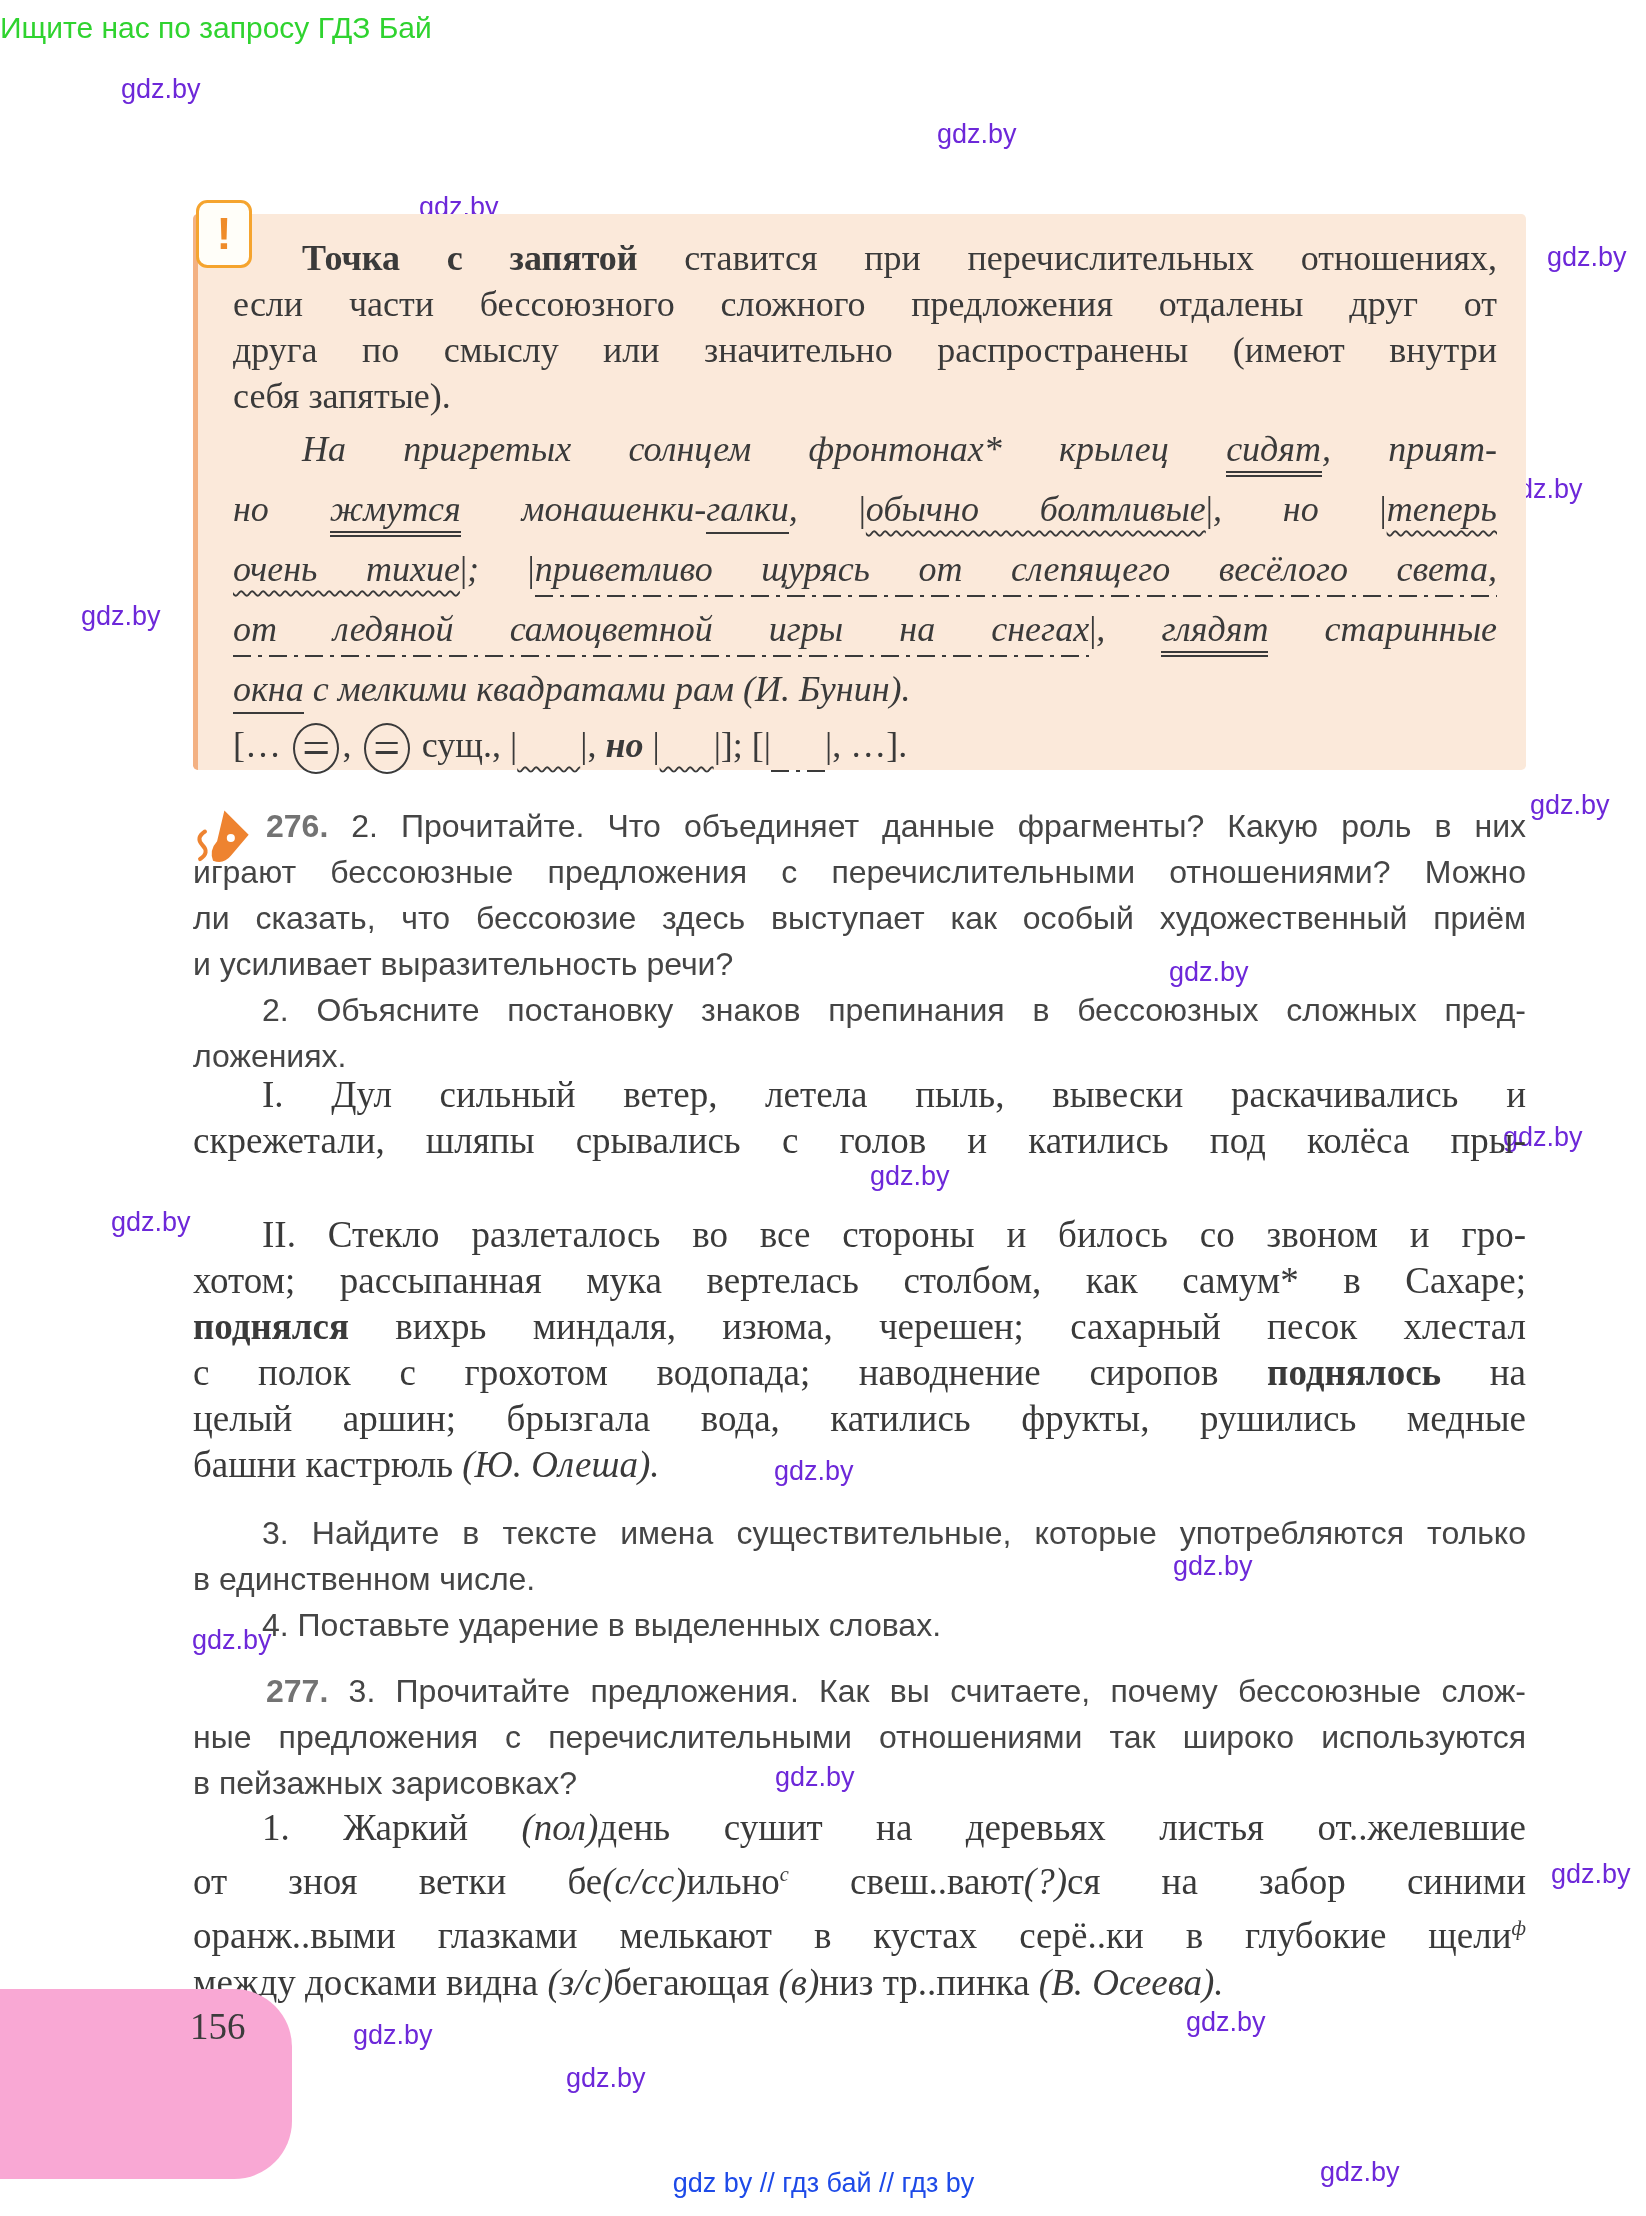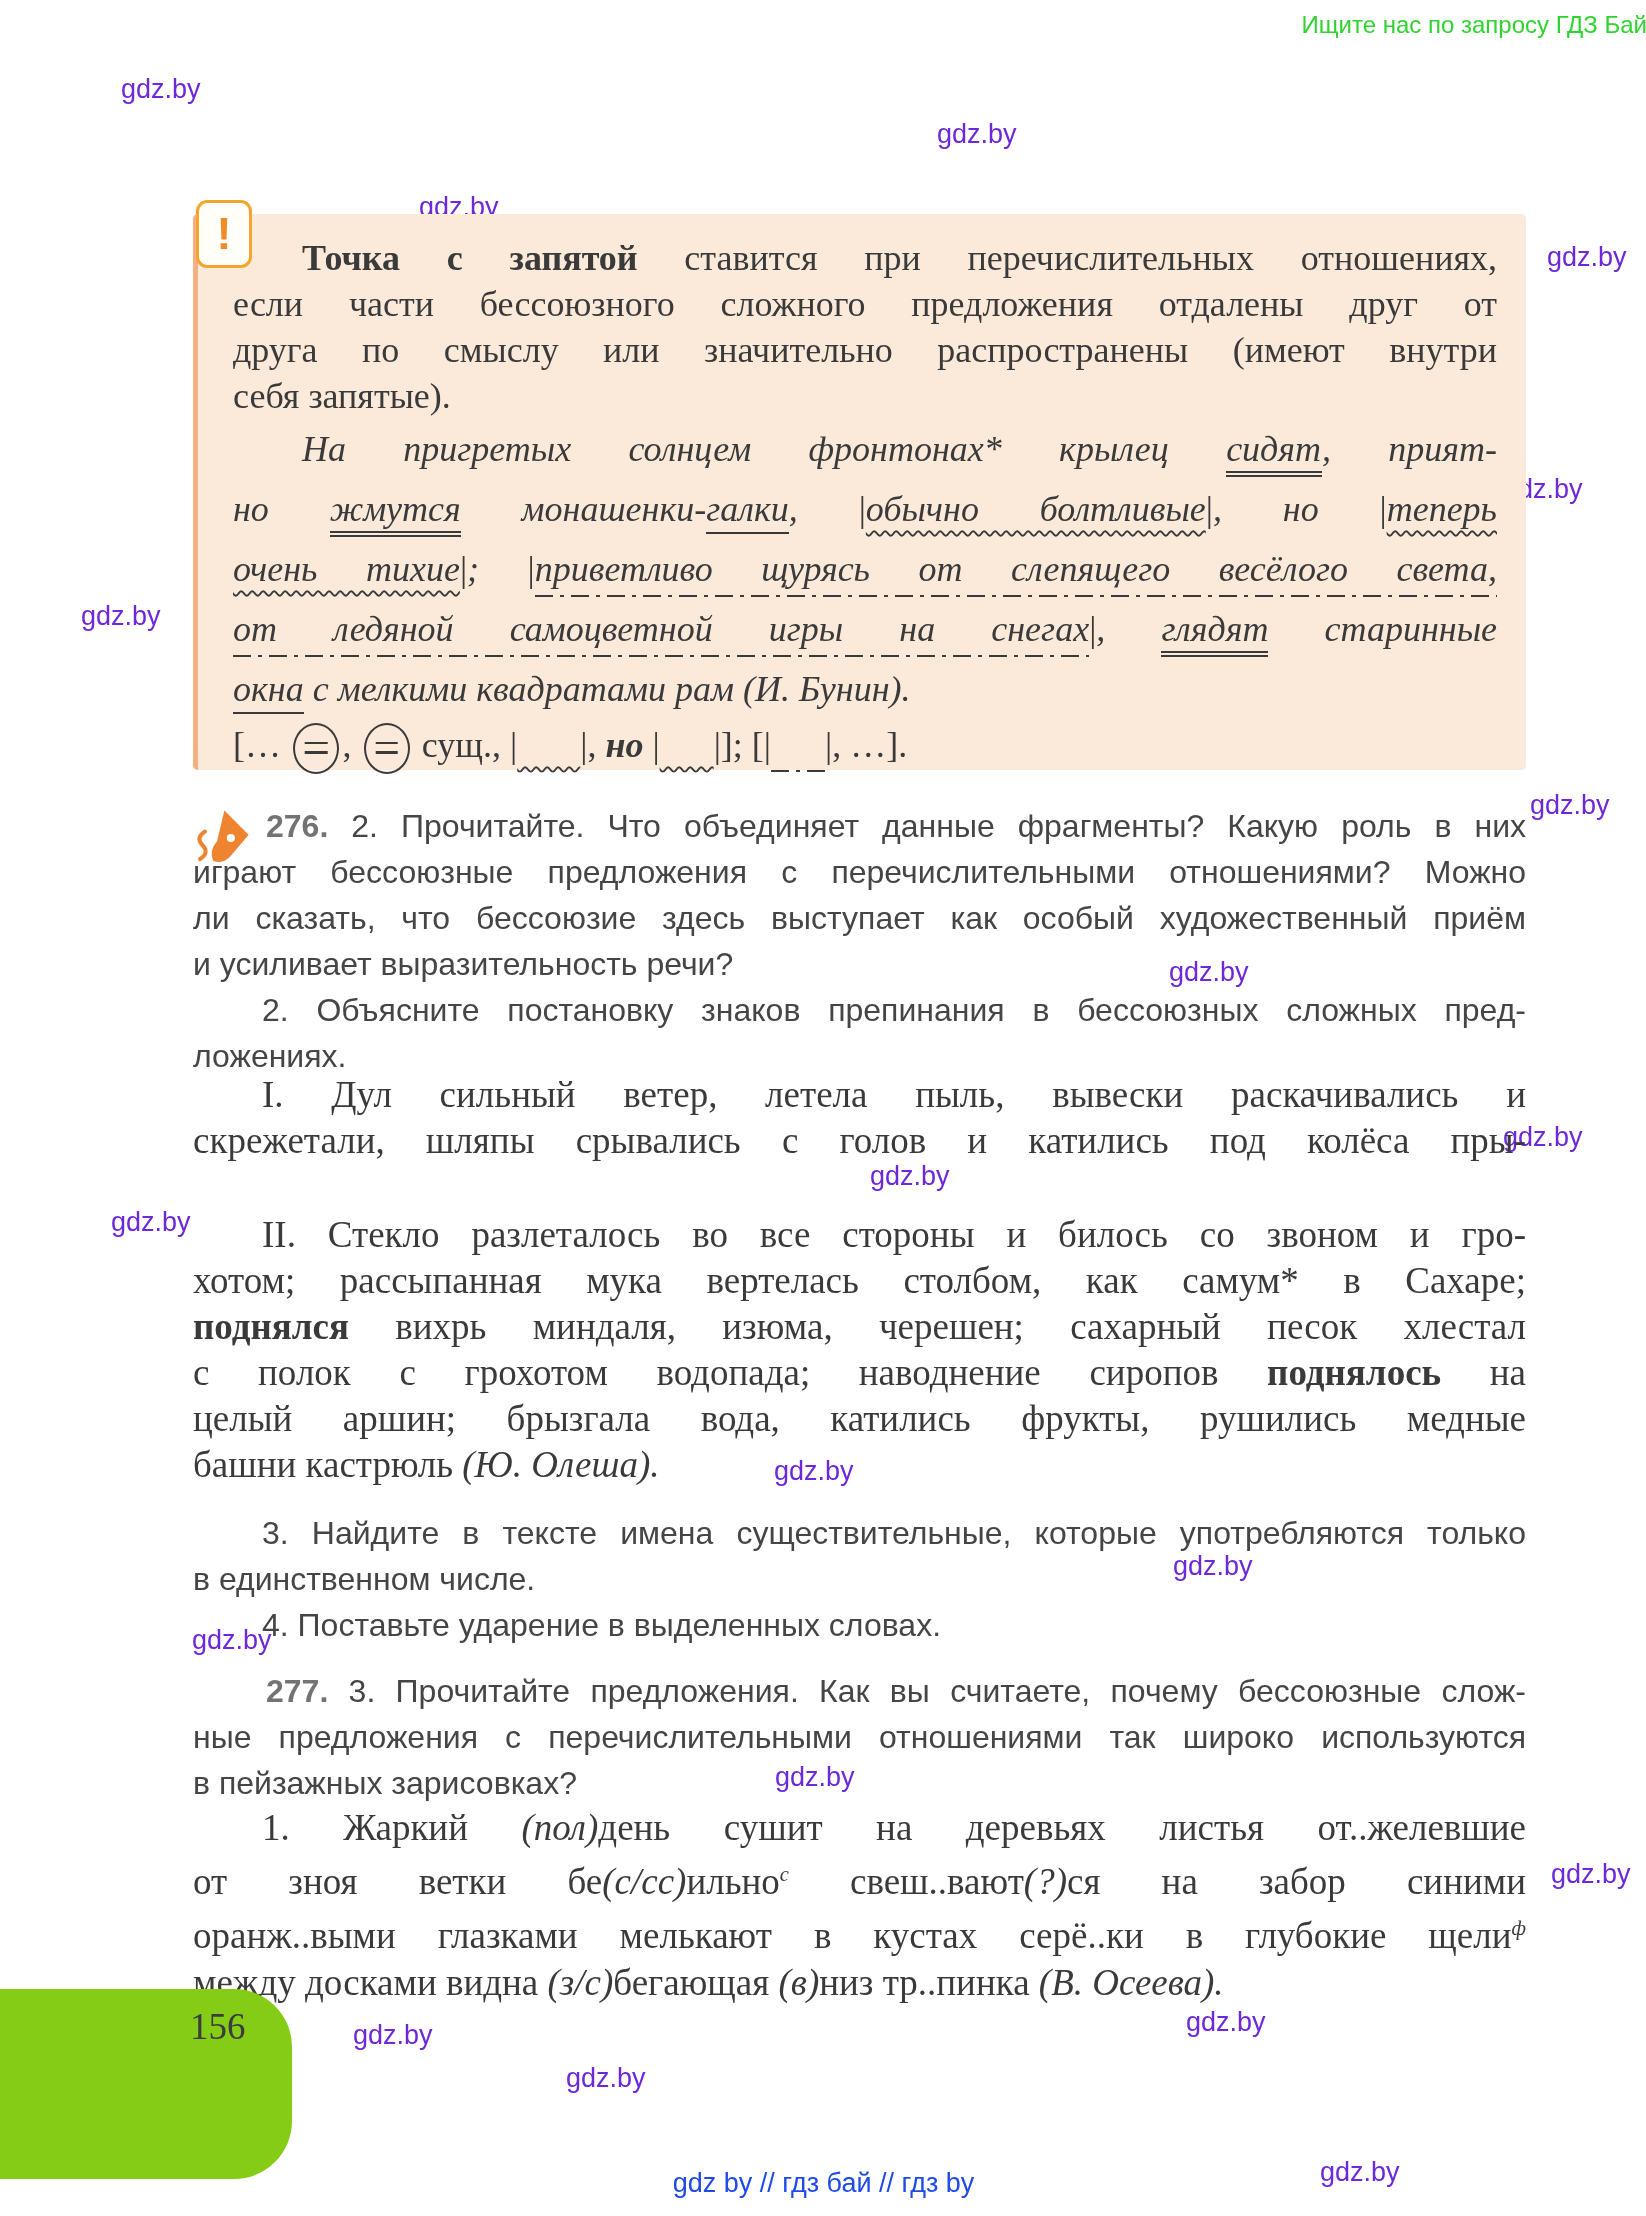--- a/index.html
+++ b/index.html
@@ -1,19 +1,19 @@
 <!DOCTYPE html>
 <html style="font-size:13px"><head>
 <meta charset="utf-8">
 <style>
   html,body{margin:0;padding:0;}
   .page{position:relative;width:1647px;height:2216px;background:#ffffff;overflow:hidden;
         font-family:"Liberation Serif",serif;color:#3a3a3a;}
-  .top-banner{position:absolute;top:11.3px;left:0;right:0;text-align:right;
-        font-family:"Liberation Sans",sans-serif;font-size:24px;color:#2fd32f;}
+  .top-banner{position:absolute;top:11.3px;left:0;right:0;text-align:left;
+        font-family:"Liberation Sans",sans-serif;font-size:30px;color:#2fd32f;}
   .wm{position:absolute;font-family:"Liberation Sans",sans-serif;font-size:27px;color:#6d28d9;white-space:nowrap;}
   
   .rule-box{position:absolute;left:193px;top:214px;width:1333px;height:556px;background:#fbe9da;
         border-left:5.6px solid #f3b183;border-radius:4.8px;box-sizing:border-box;
         padding:21px 29px 0 35px;}
   .excl-icon{position:absolute;left:196px;top:200px;width:56px;height:68px;background:#fffef9;
         border:3.2px solid #f5a42e;border-radius:11.3px;box-sizing:border-box;z-index:3;
         display:flex;align-items:center;justify-content:center;
         font-family:"Liberation Sans",sans-serif;font-weight:bold;font-size:45px;color:#ef8c2a;}
   .rule-text{font-size:36px;line-height:46px;}
@@ -41,21 +41,21 @@
       position:relative;vertical-align:middle;margin:0 3.2px;}
   .oval::before,.oval::after{content:"";position:absolute;left:50%;transform:translateX(-50%);
       width:22.6px;height:2.4px;background:#3a3a3a;}
   .oval::before{top:36%;} .oval::after{top:56%;}
   
   .tblock{position:absolute;left:193px;width:1333px;}
   .sans{font-family:"Liberation Sans",sans-serif;font-size:32px;line-height:46px;color:#454545;}
   .serif{font-size:37px;line-height:46px;}
   .pen-icon{position:absolute;left:192px;top:804px;width:68px;height:68px;z-index:2;}
   
-  .pagenum-box{position:absolute;left:0;top:1989px;width:292px;height:190px;background:#84cc16;
+  .pagenum-box{position:absolute;left:0;top:1989px;width:292px;height:190px;background:#f9a8d4;
       border-radius:0 58px 58px 0;text-align:center;}
   .pagenum{position:absolute;left:190px;top:16px;font-size:37px;color:#3c3c3c;}
   .footer-links{position:absolute;left:0;right:0;top:2168px;text-align:center;
       font-family:"Liberation Sans",sans-serif;font-size:27px;color:#1d4ae8;}
 </style>
 </head>
 <body>
 
 <div class="page">
 

